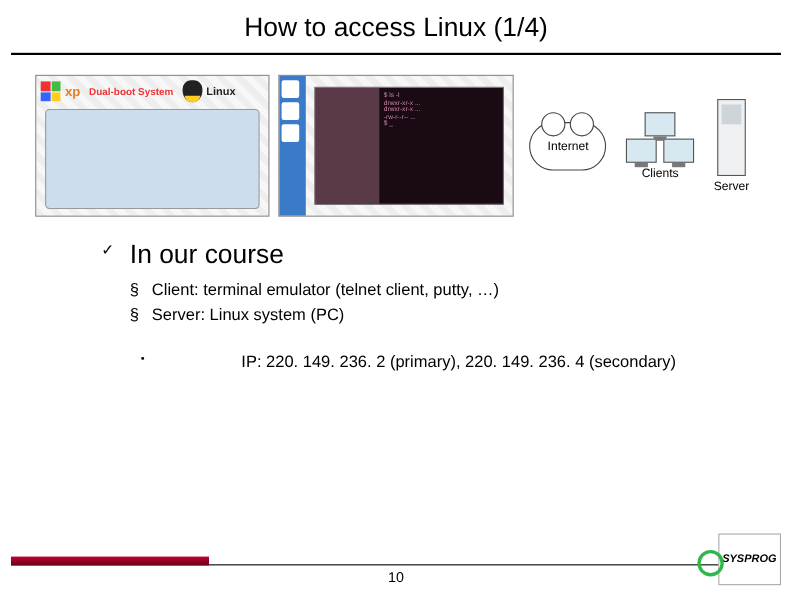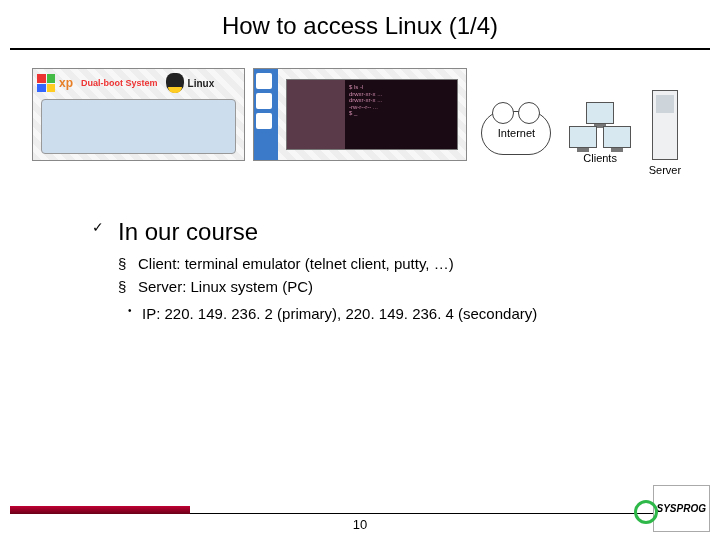--- a/index.html
+++ b/index.html
@@ -55,21 +55,21 @@
     padding: 0 4px;
   }
   .img-box {
     flex: 1;
     display: flex;
     flex-direction: column;
     align-items: center;
   }
   .img-ph {
     width: 100%;
-    height: 93px;
+    height: 129px;
     border: 1px solid #888;
     background: repeating-linear-gradient(45deg,#eee,#eee 6px,#f7f7f7 6px,#f7f7f7 12px);
     position: relative;
   }
   .img-cs {
     display: flex;
     width: 100%;
     height: 130px;
     align-items: center;
     justify-content: space-around;
@@ -143,21 +143,22 @@
     line-height: 1.55;
   }
   .sq-list > li::before {
     content: "§";
     position: absolute;
     left: 0; top: 0;
   }
   .dot-list {
     list-style: none;
     padding-left: 36px;
-    margin-top: 4px;
+    margin-top: 20px;
+    text-align: center;
   }
   .dot-list > li {
     position: relative;
     padding-left: 14px;
     font-size: 15px;
     font-weight: normal;
     line-height: 1.5;
   }
   .dot-list > li::before {
     content: "•";

